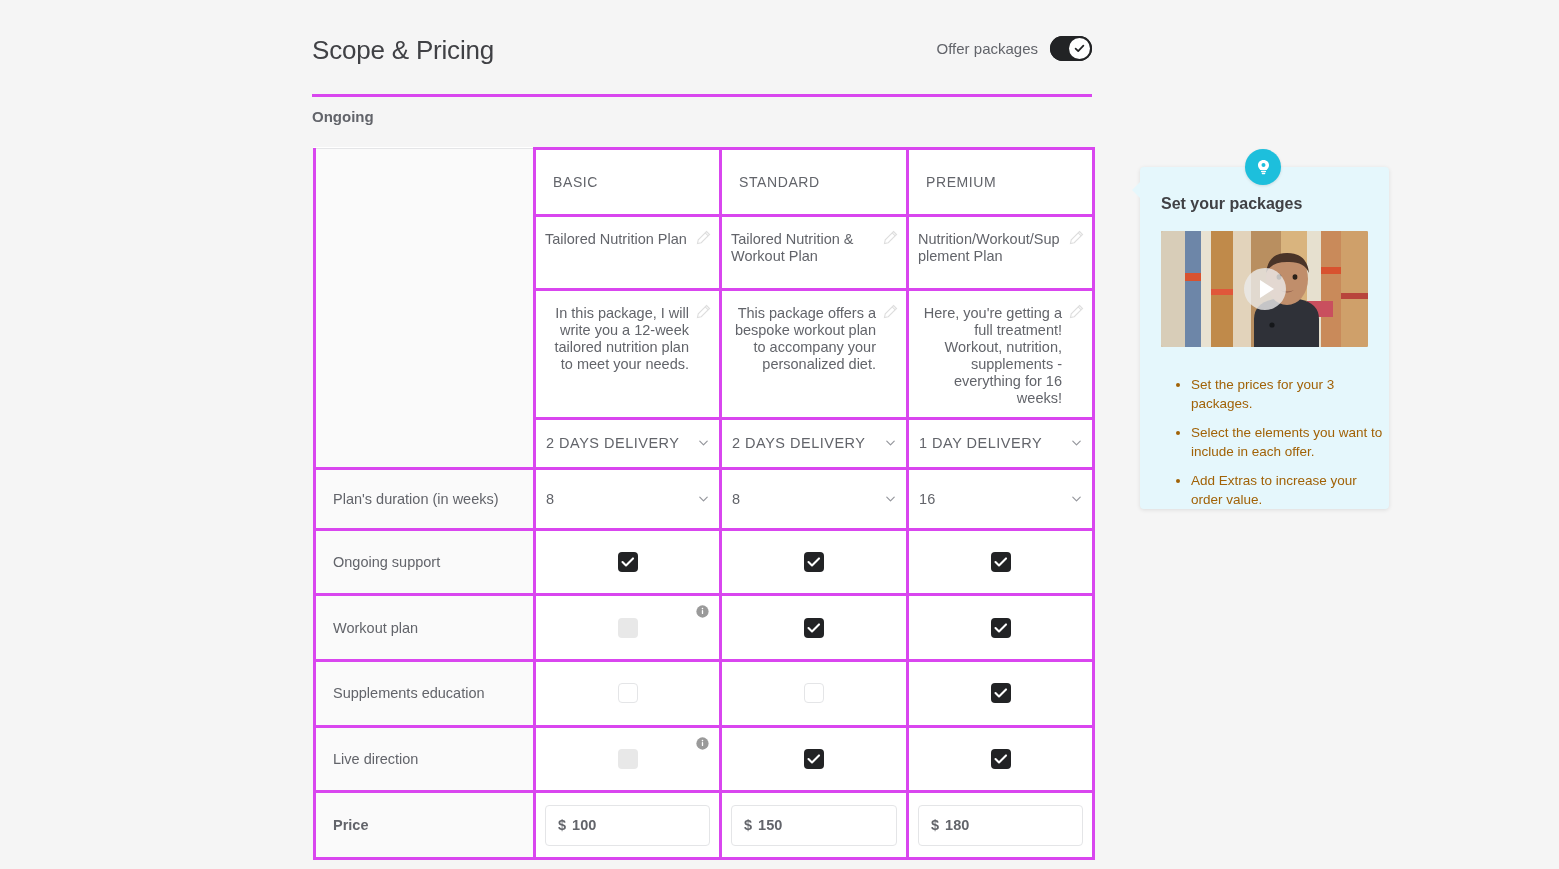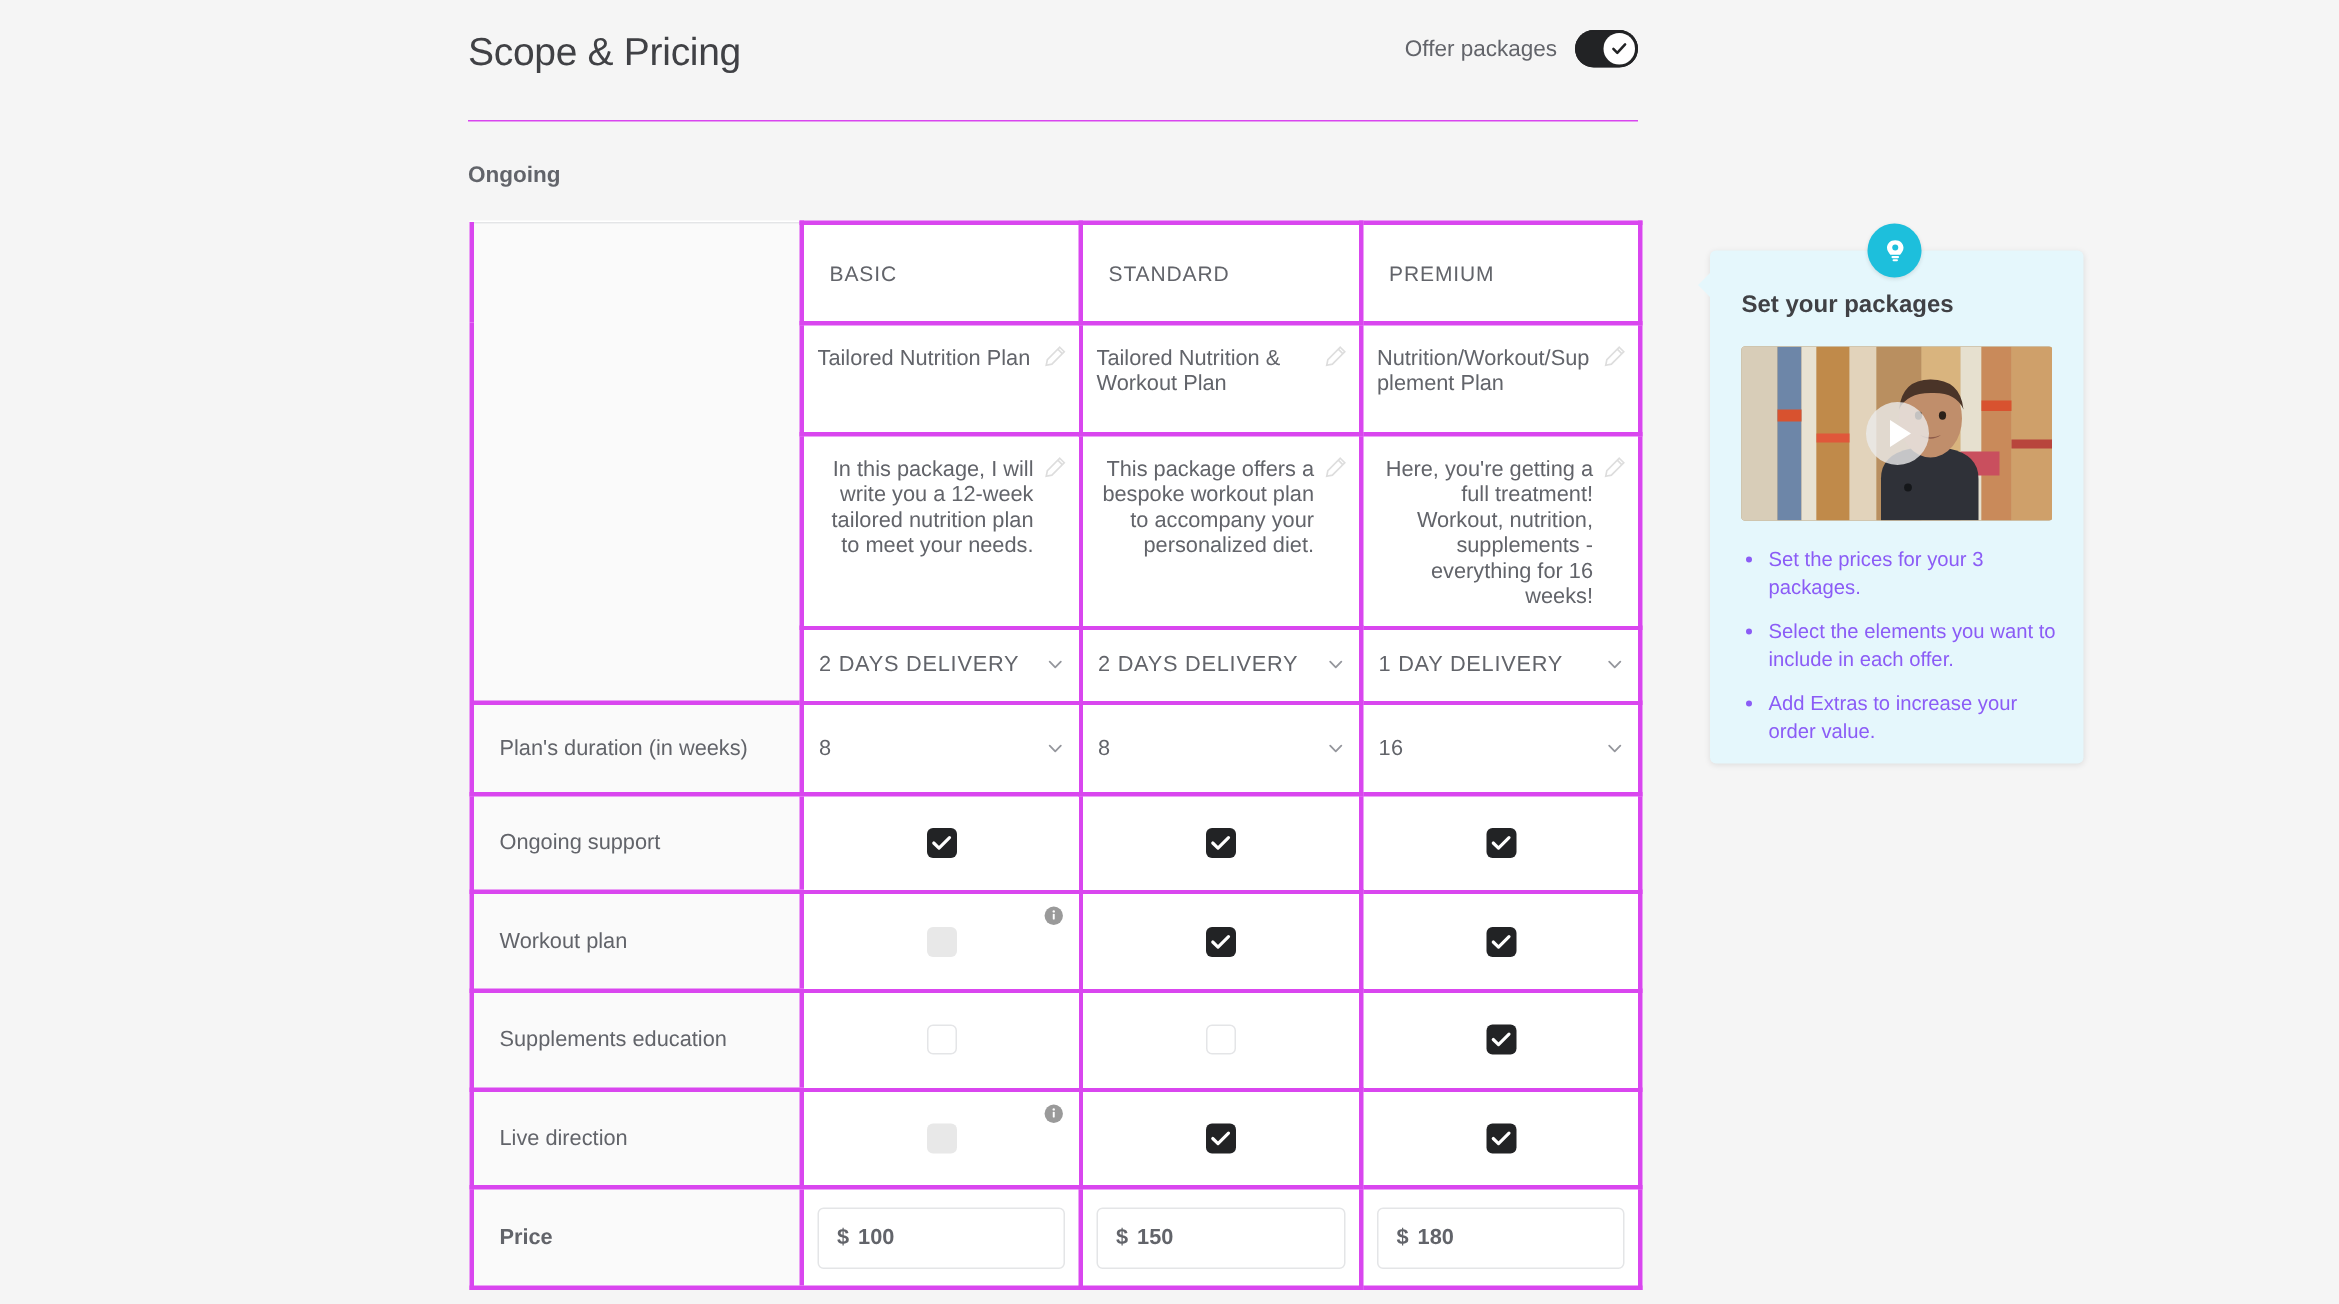--- a/index.html
+++ b/index.html
@@ -9,22 +9,22 @@
     background: #f5f5f5;
     font-family: "Liberation Sans", sans-serif;
     -webkit-font-smoothing: antialiased;
     overflow: hidden;
   }
 
   .page { position: relative; width: 1559px; height: 869px; }
 
   
   .header {
-    position: absolute; left: 312px; top: 0px; width: 780px; height: 81px;
-    border-bottom: 1px solid #d946ef;
+    position: absolute; left: 312px; top: 16px; width: 780px; height: 81px;
+    border-bottom: 3px solid #d946ef;
   }
   .page-title {
     position: absolute; left: 0; top: 16px;
     font-size: 26px; color: #404145; font-weight: 400;
     letter-spacing: -0.2px; line-height: 36px;
   }
   .offer-wrap {
     position: absolute; right: 0; top: 20px;
     display: flex; align-items: center; gap: 12px;
   }
@@ -193,22 +193,22 @@
     display: flex; align-items: center; justify-content: center;
   }
   .playbtn .tri {
     width: 0; height: 0; margin-left: 4px;
     border-left: 14px solid #fff;
     border-top: 9px solid transparent;
     border-bottom: 9px solid transparent;
   }
   .tiplist {
     position: absolute; left: 21px; top: 196px; width: 212px;
-    margin: 0; padding: 0 0 0 18px;
-    font-size: 13.5px; line-height: 19px; color: #8b5cf6;
+    margin: 12px; padding: 0 0 0 18px;
+    font-size: 13.5px; line-height: 19px; color: #a16207;
   }
   .tiplist li { margin-bottom: 10px; }
 </style>
 </head>
 <body>
 
 <div class="page">
 
   <div class="header">
     <div class="page-title">Scope &amp; Pricing</div>

